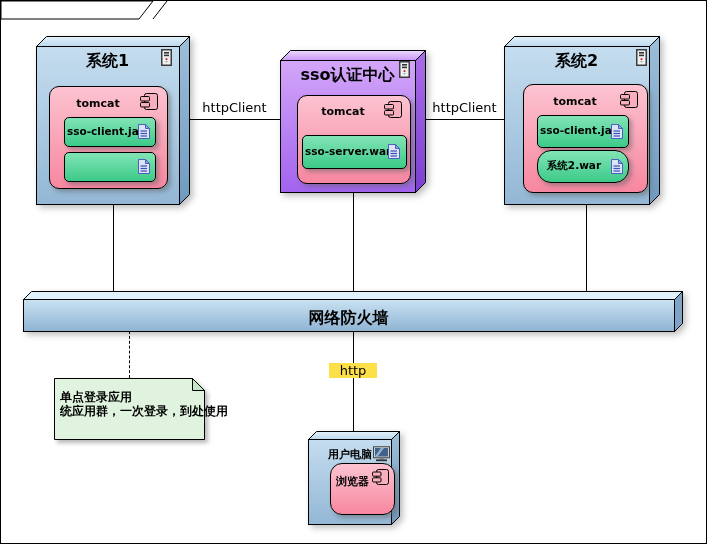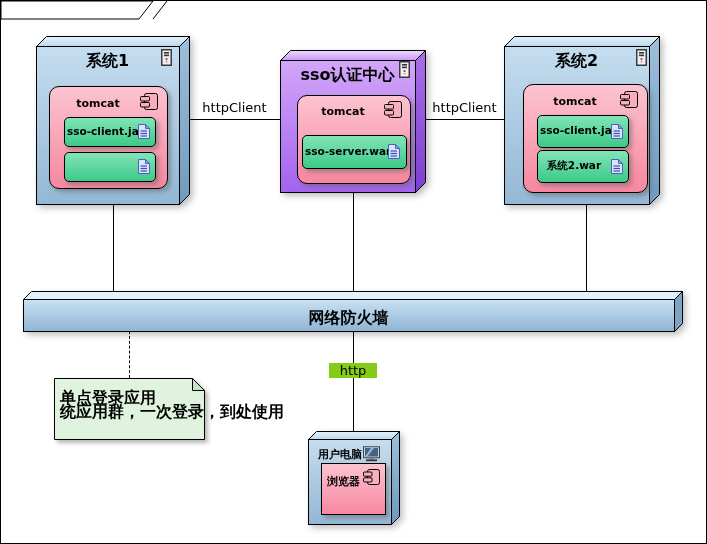--- a/index.html
+++ b/index.html
@@ -4,37 +4,37 @@
 <style>
   html,body{margin:0;padding:0;background:#fff;}
   .diagram{position:relative;width:707px;height:544px;background:#ffffff;border:1px solid #000;box-sizing:border-box;overflow:hidden;
            font-family:"DejaVu Sans","Liberation Sans",sans-serif;color:#000;}
   .tab{position:absolute;left:0;top:0;width:172px;height:20px;z-index:6;}
   .tab-text{position:absolute;left:6px;top:2px;font-size:11px;font-weight:bold;white-space:nowrap;z-index:7;}
   .line-h{position:absolute;height:1px;background:#000;z-index:1;}
   .line-v{position:absolute;width:1px;background:#000;z-index:1;}
   .line-dash{position:absolute;width:0;border-left:1px dashed #000;z-index:1;}
   .conn-label{position:absolute;font-size:13px;text-align:center;white-space:nowrap;z-index:3;}
-  .http-label{background:#84cc16;z-index:3;}
+  .http-label{background:#fde047;z-index:3;}
   .node{position:absolute;z-index:2;}
   .box3d{position:absolute;left:0;top:0;overflow:visible;filter:drop-shadow(3px 3px 3px rgba(0,0,0,0.25));}
   .node-title{position:absolute;font-size:16px;font-weight:bold;text-align:center;white-space:nowrap;z-index:3;}
   .comp{position:absolute;border:1px solid #000;border-radius:10px;
         background:linear-gradient(180deg,#fcc3d0 0%,#f787a0 100%);
         box-shadow:3px 3px 4px rgba(100,100,100,0.5);z-index:3;}
   .comp-label{position:absolute;font-size:11px;font-weight:bold;text-align:center;white-space:nowrap;}
   .artifact{position:absolute;border:1px solid #000;border-radius:5px;
         background:linear-gradient(180deg,#82e4b6 0%,#3cca88 100%);
         box-shadow:3px 3px 4px rgba(100,100,100,0.5);}
   .artifact-label{position:absolute;font-size:10.5px;font-weight:bold;text-align:center;white-space:nowrap;}
   .icon{position:absolute;z-index:4;}
   .note{position:absolute;left:53px;top:377px;width:153px;height:62px;z-index:2;}
   .note-svg{position:absolute;left:0;top:0;filter:drop-shadow(3px 3px 2px rgba(100,100,100,0.45));}
-  .note-text{position:absolute;left:6px;top:13px;font-size:16px;font-weight:bold;line-height:13.5px;white-space:nowrap;z-index:3;}
-  .pc-title{position:absolute;left:0;top:15px;width:83px;display:flex;justify-content:center;align-items:center;gap:0;z-index:3;}
+  .note-text{position:absolute;left:6px;top:13px;font-size:12px;font-weight:bold;line-height:13.5px;white-space:nowrap;z-index:3;}
+  .pc-title{position:absolute;left:0;top:15px;width:83px;display:flex;justify-content:flex-end;align-items:center;gap:0;z-index:3;}
   .pc-title span{font-size:11px;font-weight:bold;white-space:nowrap;}
 </style>
 </head>
 <body>
 
 <div class="diagram">
 
   <svg width="0" height="0" style="position:absolute">
     <defs>
       <linearGradient id="gBlueFront" x1="0" y1="0" x2="0" y2="1">
@@ -185,21 +185,21 @@
       <div class="artifact" style="left:13px;top:30px;width:90px;height:31px;">
         <div class="artifact-label" style="left:2px;top:0;width:68px;line-height:29px;">sso-client.jar</div>
         <svg class="icon" style="right:5px;top:8px;position:absolute;" width="12" height="15">
           <polygon points="0.5,0.5 7.5,0.5 11.5,4.5 11.5,14.5 0.5,14.5" fill="#dce4f8" stroke="#4d5fc0"></polygon>
           <polygon points="7.5,0.5 7.5,4.5 11.5,4.5" fill="#93a6e8" stroke="#4d5fc0"></polygon>
           <line x1="2.5" y1="7" x2="9" y2="7" stroke="#3b50b8" stroke-width="1.2"></line>
           <line x1="2.5" y1="9.5" x2="9" y2="9.5" stroke="#3b50b8" stroke-width="1.2"></line>
           <line x1="2.5" y1="12" x2="9" y2="12" stroke="#3b50b8" stroke-width="1.2"></line>
         </svg>
       </div>
-      <div class="artifact" style="left:13px;top:65px;width:90px;height:31px;">
+      <div class="artifact" style="left:13px;top:65px;width:90px;height:31px;border-radius:14px;">
         <div class="artifact-label" style="left:2px;top:0;width:68px;line-height:29px;">系统2.war</div>
         <svg class="icon" style="right:5px;top:8px;position:absolute;" width="12" height="15">
           <polygon points="0.5,0.5 7.5,0.5 11.5,4.5 11.5,14.5 0.5,14.5" fill="#dce4f8" stroke="#4d5fc0"></polygon>
           <polygon points="7.5,0.5 7.5,4.5 11.5,4.5" fill="#93a6e8" stroke="#4d5fc0"></polygon>
           <line x1="2.5" y1="7" x2="9" y2="7" stroke="#3b50b8" stroke-width="1.2"></line>
           <line x1="2.5" y1="9.5" x2="9" y2="9.5" stroke="#3b50b8" stroke-width="1.2"></line>
           <line x1="2.5" y1="12" x2="9" y2="12" stroke="#3b50b8" stroke-width="1.2"></line>
         </svg>
       </div>
     </div>
@@ -234,21 +234,21 @@
     <div class="pc-title">
       <span>用户电脑</span>
       <svg width="19" height="16">
         <rect x="1.5" y="0.75" width="16" height="11" fill="#c8d4dd" stroke="#444"></rect>
         <rect x="3" y="2" width="13" height="8.5" fill="#44618a"></rect>
         <polygon points="3,10.5 9,2 12,2 5.5,10.5" fill="#9fc1dd" opacity="0.9"></polygon>
         <rect x="7" y="11.75" width="5" height="1.6" fill="#888"></rect>
         <rect x="4" y="13.4" width="11" height="1.8" fill="#333"></rect>
       </svg>
     </div>
-    <div class="comp" style="left:13px;top:32px;width:63px;height:50px;border-radius:0;">
+    <div class="comp" style="left:22px;top:32px;width:63px;height:50px;border-radius:12px;">
       <div class="comp-label" style="left:5px;top:10px;width:auto;font-size:11px;">浏览器</div>
       <svg class="icon" style="right:4px;top:4px;position:absolute;" width="19" height="18">
         <rect x="5.5" y="1.5" width="12" height="15" rx="2" fill="#f9aebe" stroke="#000"></rect>
         <rect x="1.5" y="4" width="8.5" height="4.2" rx="1" fill="#f9aebe" stroke="#000"></rect>
         <rect x="1.5" y="9.8" width="8.5" height="4.2" rx="1" fill="#f9aebe" stroke="#000"></rect>
       </svg>
     </div>
   </div>
 
   <svg class="tab">

